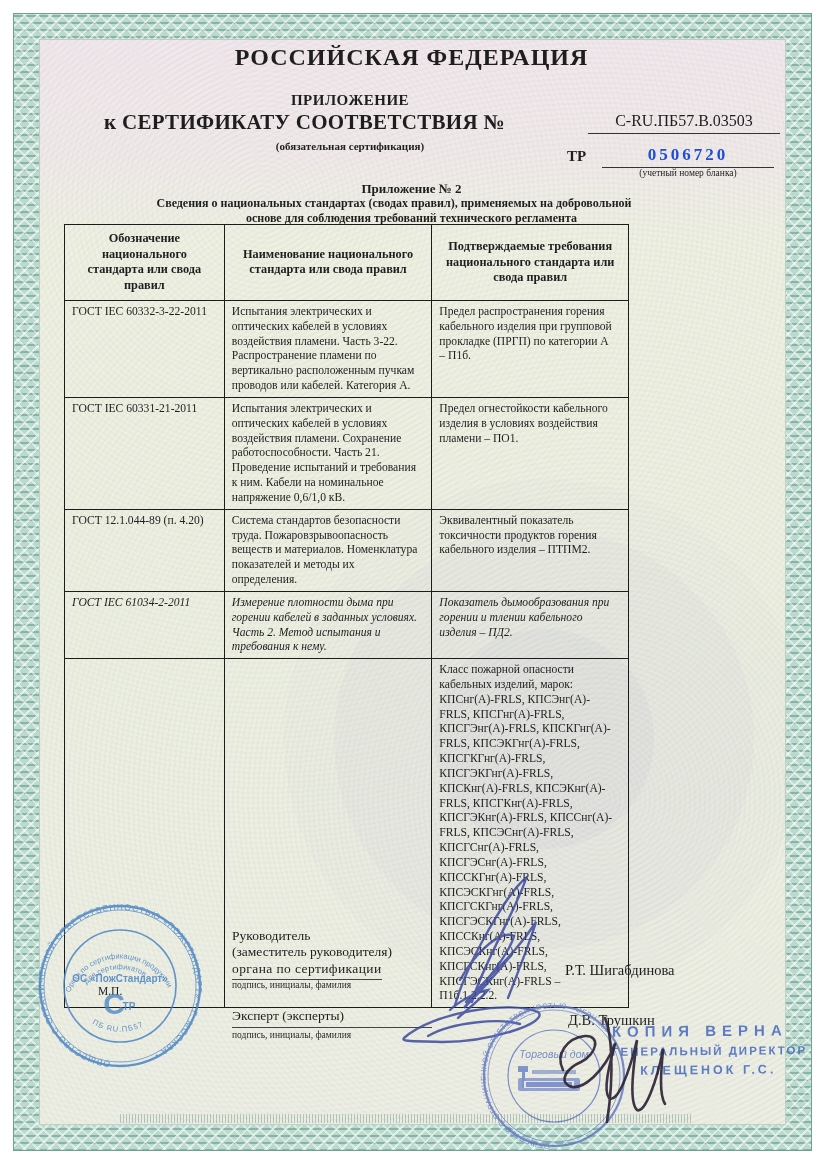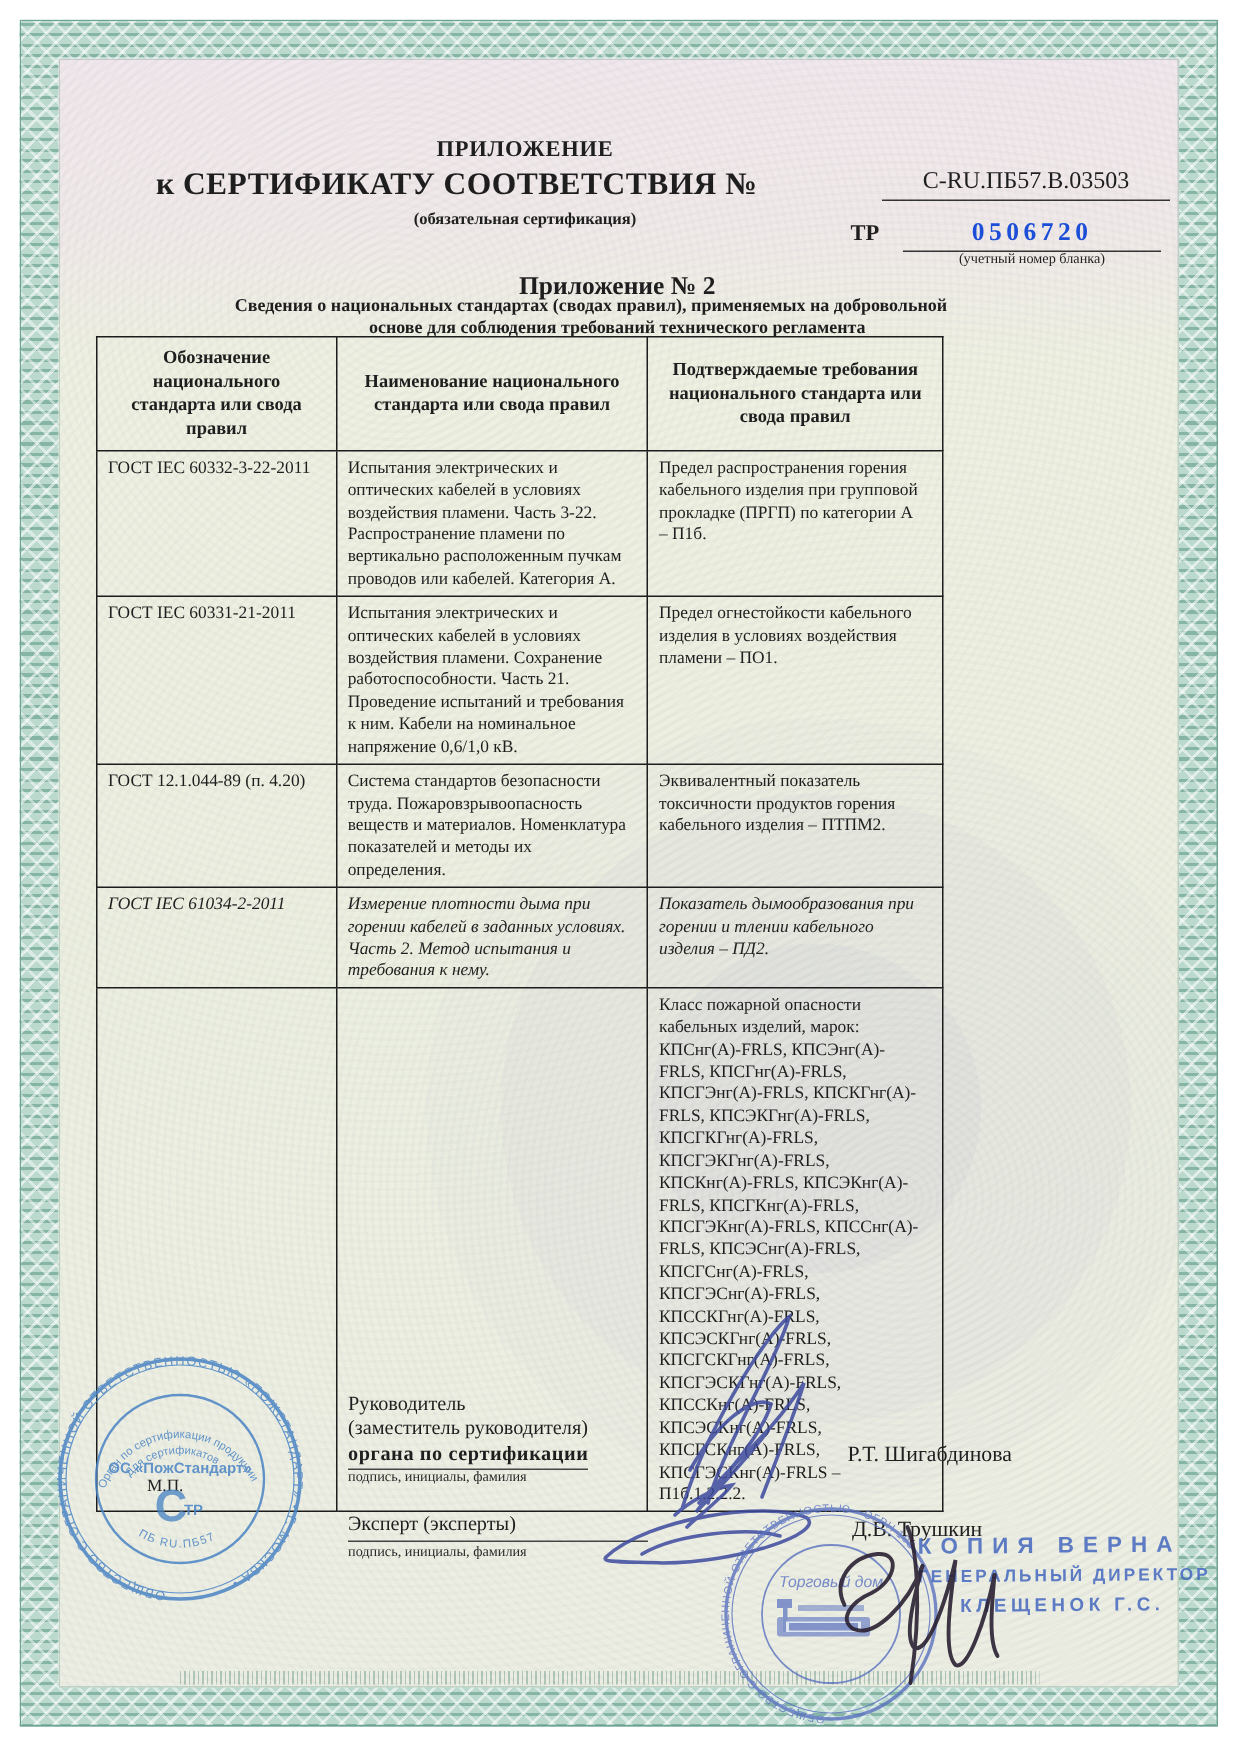--- a/index.html
+++ b/index.html
@@ -26,32 +26,32 @@
   .title-country{left:0;width:823px;top:44px;font-size:24px;letter-spacing:1px;}
   .title-app{left:0;width:700px;top:92px;font-size:15px;letter-spacing:.5px;}
   .cert-line{left:104px;top:110px;font-size:21px;letter-spacing:.3px;}
   .cert-num-wrap{left:588px;top:112px;width:192px;text-align:center;border-bottom:1.4px solid #333;
     padding-bottom:3px;font-size:16px;}
   .mand-note{left:0;width:700px;top:140px;font-size:11px;}
   .tr-label{left:567px;top:148px;font-size:15px;}
   .tr-num-wrap{left:602px;top:145px;width:172px;text-align:center;border-bottom:1.4px solid #333;
     padding-bottom:2px;font-size:17px;letter-spacing:3px;font-weight:bold;color:#1d4ed8;}
   .tr-caption{left:602px;top:168px;width:172px;text-align:center;font-size:9.5px;}
-  .apx-title{left:0;width:823px;top:181px;font-size:17px;}
+  .apx-title{left:0;width:823px;top:181px;font-size:13px;}
   .apx-sub1{left:0;width:788px;top:196px;font-size:12px;}
   .apx-sub2{left:0;width:823px;top:211px;font-size:12px;}
   table.std{position:absolute;left:64px;top:224px;width:565px;border-collapse:collapse;
     font-size:11.6px;line-height:1.28;}
   table.std th, table.std td{border:1.6px solid #1c1c1c;vertical-align:top;padding:4px 12px 3px 7px;}
   table.std th{font-size:12.3px;font-weight:bold;text-align:center;vertical-align:middle;padding:6px 10px;}
   .col1{width:182px;} .col2{width:238px;} .col3{width:239px;margin-top:41px;}
   .rh1{height:66px;} .rh2{height:78px;} .rh3{height:60px;} .rh4{height:37px;font-style:italic;} .rh5{height:203px;}
   
   .role-block{left:232px;top:928px;font-size:13.5px;line-height:1.22;width:208px;}
-  .role-line3{border-bottom:1.2px solid #444;display:inline-block;padding-bottom:2px;letter-spacing:.4px;font-weight:bold;}
+  .role-line3{border-bottom:1.2px solid #444;display:inline-block;padding-bottom:2px;letter-spacing:.4px;}
   .sign-caption{left:232px;top:980px;font-size:9.5px;color:#2a2a2a;}
   .expert-block{left:232px;top:1008px;font-size:13.5px;border-bottom:1.2px solid #444;
     display:inline-block;padding-bottom:3px;width:200px;}
   .expert-caption{left:232px;top:1030px;font-size:9.5px;color:#2a2a2a;}
   .mp-label{left:98px;top:985px;font-size:11.5px;color:#222;}
   .head-name{left:565px;top:962px;font-size:14.5px;}
   .expert-name{left:568px;top:1012px;font-size:14.5px;}
   
   .stamp-left{left:36px;top:902px;width:168px;height:168px;opacity:.85;}
   .stamp-right{left:478px;top:1000px;width:152px;height:152px;opacity:.8;}
@@ -68,20 +68,21 @@
   .stamp-text{font-family:"Liberation Sans",sans-serif;}
 </style>
 </head>
 <body>
 
 <div class="page">
   <div class="frame"></div>
   <div class="paper"></div>
   <div class="microband"></div>
 
+  <div class="abs ctr b title-country">РОССИЙСКАЯ ФЕДЕРАЦИЯ</div>
   <div class="abs b cert-line">к СЕРТИФИКАТУ СООТВЕТСТВИЯ  №</div>
   <div class="abs ctr b title-app">ПРИЛОЖЕНИЕ</div>
   <div class="abs cert-num-wrap">C-RU.ПБ57.В.03503</div>
   <div class="abs ctr b mand-note">(обязательная сертификация)</div>
   <div class="abs b tr-label">ТР</div>
   <div class="abs tr-num-wrap">0506720</div>
   <div class="abs tr-caption">(учетный номер бланка)</div>
 
   <div class="abs ctr b apx-title">Приложение № 2</div>
   <div class="abs ctr b apx-sub1">Сведения о национальных стандартах (сводах правил), применяемых на добровольной</div>

